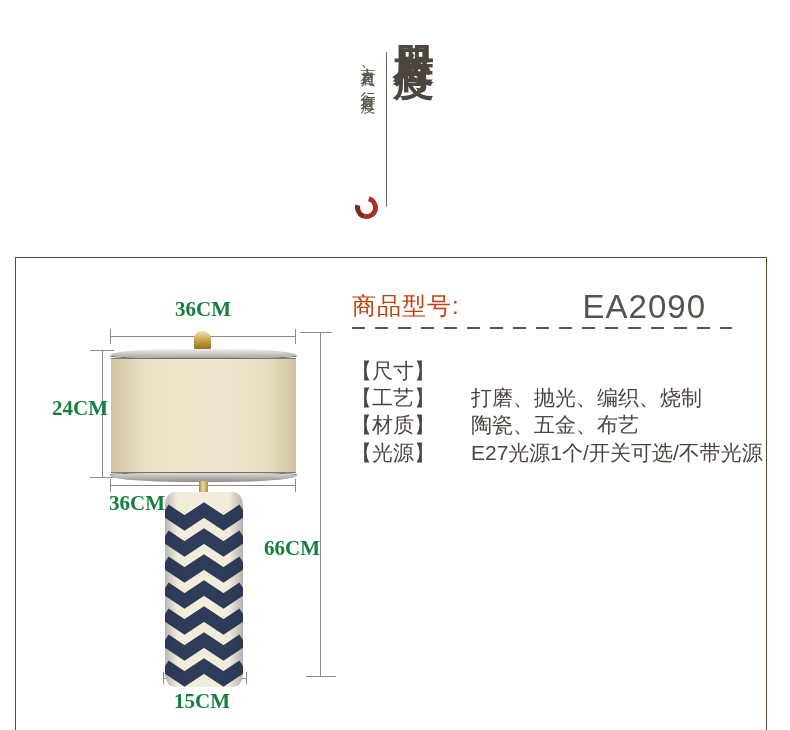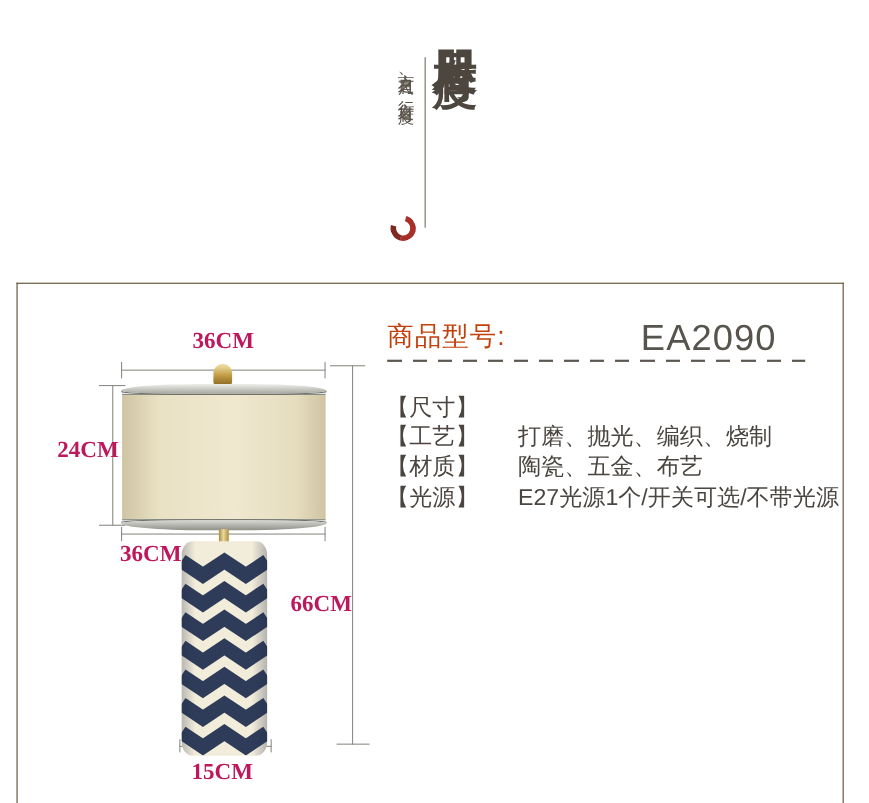--- a/index.html
+++ b/index.html
@@ -17,21 +17,21 @@
     border:5px solid #a93028;border-top-color:transparent;border-left-color:#7e2a22;
     border-radius:50%;transform:rotate(-30deg);}
 
   
   .panel{position:absolute;left:15px;top:257px;width:750px;height:472px;
     border:1px solid #5c4a2e;border-bottom:none;background:#fff;}
 
   
   .dline{position:absolute;background:#8d8d87;}
   .dlabel{position:absolute;font-family:"Liberation Serif",serif;font-weight:bold;
-    font-size:21px;color:#be185d;text-align:center;line-height:24px;}
+    font-size:21px;color:#15803d;text-align:center;line-height:24px;}
 
   
   .finial{position:absolute;left:194px;top:331px;width:17px;height:19px;
     background:linear-gradient(180deg,#ead699 10%,#c19b45 55%,#8d6b24);
     border-radius:8px 8px 3px 3px;}
   .shade{position:absolute;left:110px;top:349px;width:187px;height:133px;}
   .shade-top-rim{position:absolute;top:0;left:0;right:0;height:9px;
     background:linear-gradient(180deg,#efefeb,#a7a7a0);
     border-radius:50% 50% 45% 45% / 95% 95% 40% 40%;
     box-shadow:0 1px 0 #6f6f68;}

